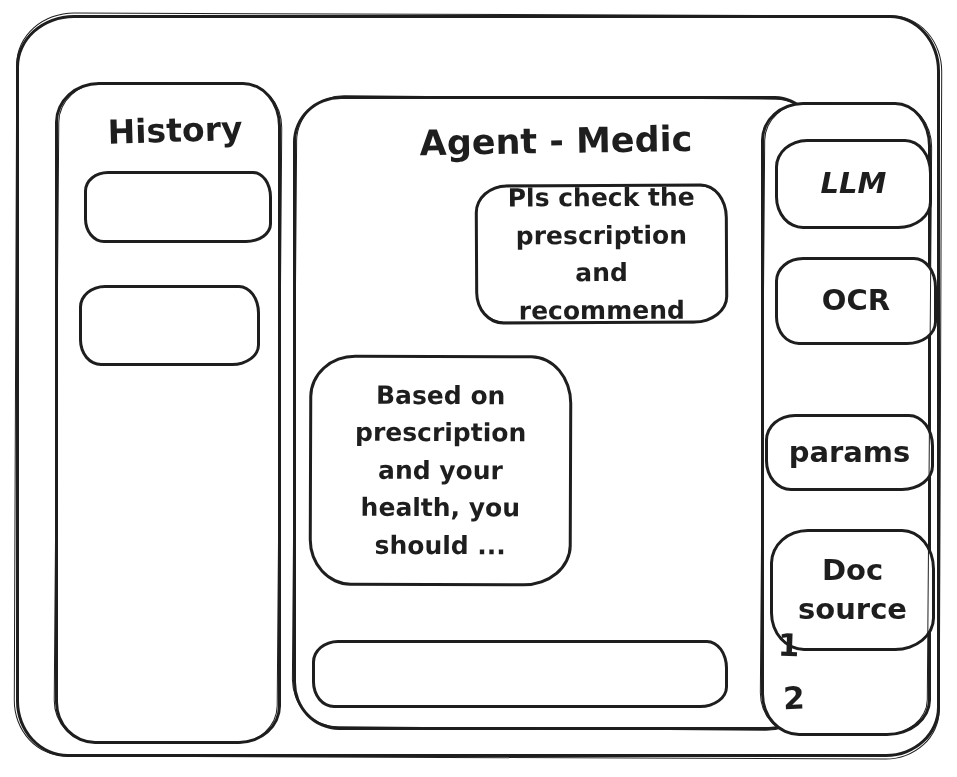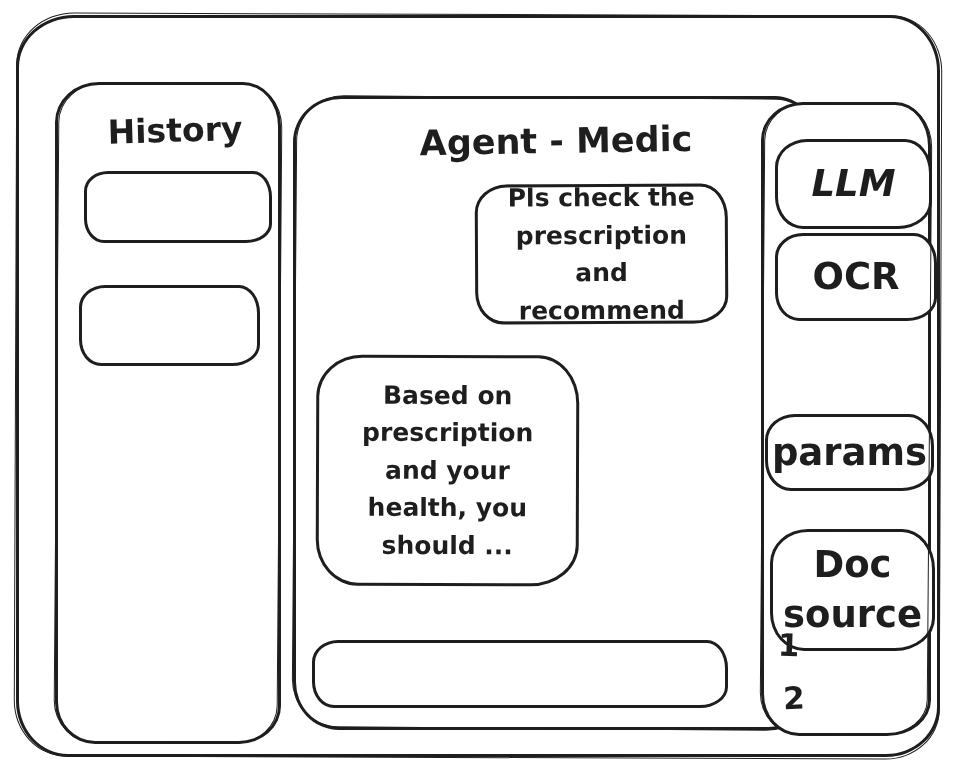--- a/index.html
+++ b/index.html
@@ -75,53 +75,53 @@
     text-align:center; white-space:pre-line;
     font-size:25px; font-weight:600; line-height:1.5;
     padding:8px 10px;
   }
   .bubble-user {
     left:179px; top:85px; width:253px; height:140px;
     border-radius:32px 27px 34px 28px / 28px 34px 27px 32px;
     transform:rotate(-0.3deg);
   }
   .bubble-assistant {
-    left:20px; top:256px; width:263px; height:231px;
+    left:13px; top:256px; width:263px; height:231px;
     border-radius:46px 41px 48px 42px / 42px 48px 41px 46px;
     transform:rotate(0.2deg);
   }
   .chat-input {
     left:16px; top:541px; width:416px; height:68px;
     border-radius:26px 21px 28px 22px / 22px 28px 21px 26px;
     font:600 24px "DejaVu Sans","Liberation Sans",sans-serif;
     color:#1e1e1e; padding:0 20px; outline:none;
   }
 
   
   .panel-tools {
     left:742px; top:84px; width:170px; height:634px;
     border-radius:42px 36px 44px 38px / 38px 44px 36px 42px;
   }
   .tool-btn {
     position:absolute;
     background:#ffffff;
     border:3px solid #1e1e1e;
     font-family:inherit;
-    font-size:37px; font-weight:600; color:#1e1e1e;
+    font-size:29px; font-weight:600; color:#1e1e1e;
     display:flex; align-items:center; justify-content:center;
     text-align:center; line-height:1.35;
     cursor:pointer;
   }
   .tool-llm {
     left:11px; top:34px; width:157px; height:90px;
     border-radius:32px 27px 34px 28px / 28px 34px 27px 32px;
     font-style:italic;
   }
   .tool-ocr {
-    left:11px; top:128px; width:162px; height:88px;
+    left:11px; top:152px; width:162px; height:88px;
     border-radius:28px 23px 30px 24px / 24px 30px 23px 28px;
   }
   .tool-params {
     left:1px; top:309px; width:169px; height:77px;
     border-radius:30px 25px 32px 26px / 26px 32px 25px 30px;
   }
   .tool-doc {
     left:6px; top:424px; width:165px; height:122px;
     border-radius:38px 33px 40px 34px / 34px 40px 33px 38px;
     padding:0 16px;

